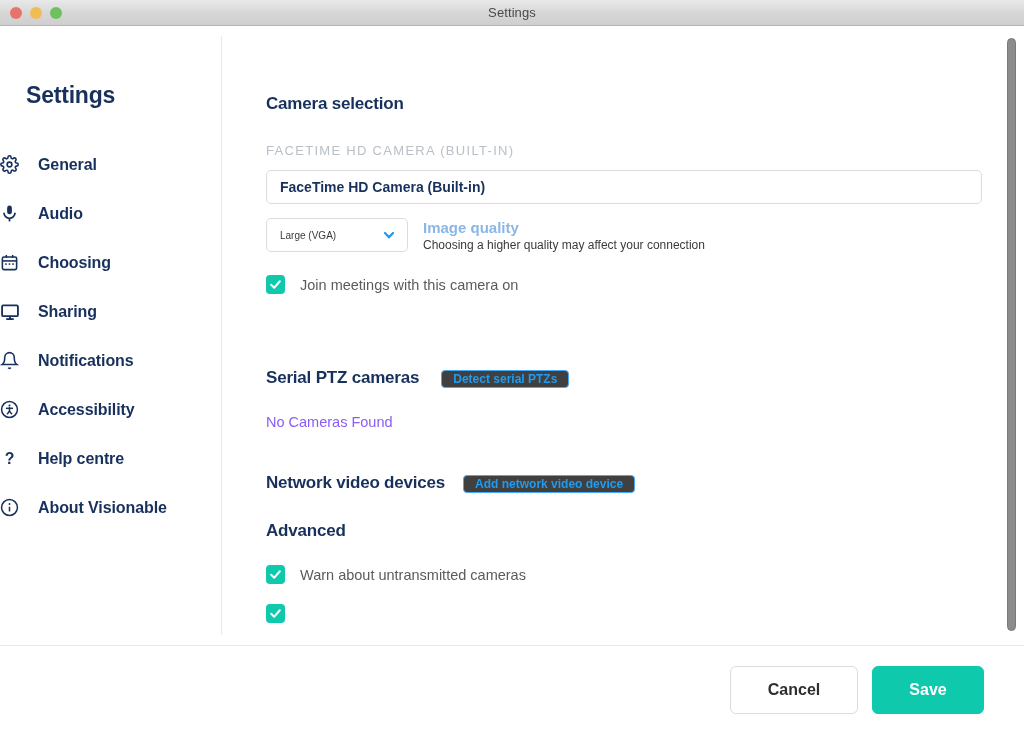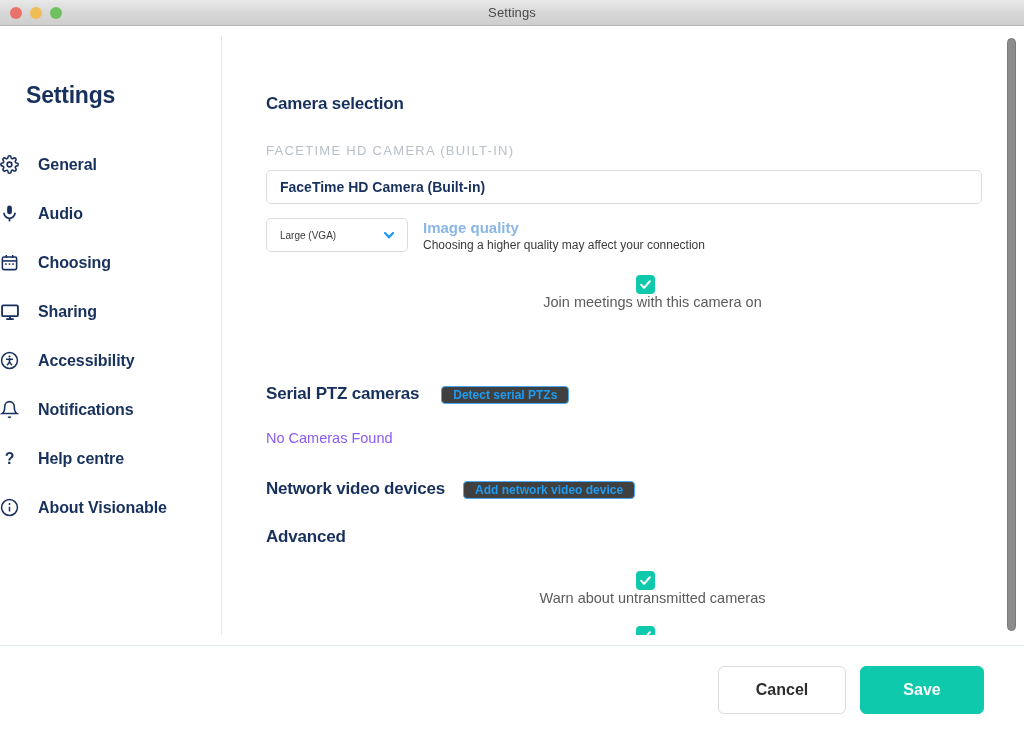--- a/index.html
+++ b/index.html
@@ -186,21 +186,20 @@
     line-height: 16px;
     margin-top: 1px;
     text-align: right;
   }
 
   
   .check-row {
     display: flex;
     align-items: center;
     cursor: pointer;
-    flex-direction: column;
   }
   .checkbox {
     width: 19px; height: 19px;
     flex: 0 0 19px;
     background: #0fc9ac;
     border-radius: 4px;
     display: flex;
     align-items: center;
     justify-content: center;
   }
@@ -230,21 +229,21 @@
     cursor: pointer;
     font-family: "Liberation Sans", sans-serif;
   }
   .ptz-block { margin-top: 74px; }
   .gap-btn { margin-left: 22px; }
   .muted-text {
     font-size: 14.5px;
     color: #8b5cf6;
     margin-top: 26px;
   }
-  .net-block { margin-top: 33px; }
+  .net-block { margin-top: 43px; }
   .net-block .gap-btn { margin-left: 18px; }
 
   .adv-block { margin-top: 28px; }
   .adv-check-1 { margin-top: 24px; }
   .adv-check-2 { margin-top: 20px; }
 
   
   .scrollbar {
     position: absolute;
     top: 2px;
@@ -284,21 +283,21 @@
     cursor: pointer;
     font-family: "Liberation Sans", sans-serif;
   }
   .btn-cancel {
     width: 128px;
     background: #fff;
     border: 1px solid #dcdcdc;
     color: #2e2e2e;
   }
   .btn-save {
-    width: 124px;
+    width: 112px;
     background: #0fc9ac;
     border: 1px solid #0fc9ac;
     color: #ffffff;
   }
 </style>
 </head>
 <body>
 
 <div class="window">
 
@@ -361,44 +360,44 @@
               <rect x="2.5" y="4" width="19" height="13" rx="1.5"></rect>
               <line x1="12" y1="17" x2="12" y2="20.5"></line>
               <line x1="7.5" y1="20.5" x2="16.5" y2="20.5"></line>
             </svg>
           </span>
           <span class="nav-label">Sharing</span>
         </div>
 
         <div class="nav-item">
           <span class="nav-icon">
+            <svg width="19" height="19" viewBox="0 0 24 24" fill="none" stroke="currentColor" stroke-width="2">
+              <path d="M18 8a6 6 0 1 0-12 0c0 7-3 9-3 9h18s-3-2-3-9"></path>
+              <path d="M13.7 21a2 2 0 0 1-3.4 0"></path>
+            </svg>
+          </span>
+          <span class="nav-label">Notifications</span>
+        </div>
+
+        <div class="nav-item">
+          <span class="nav-icon">
             <svg width="19" height="19" viewBox="0 0 24 24" fill="none" stroke="currentColor" stroke-width="1.9">
               <circle cx="12" cy="12" r="10"></circle>
               <circle cx="12" cy="7" r="1.3" fill="currentColor" stroke="none"></circle>
               <line x1="12" y1="9" x2="12" y2="15"></line>
               <line x1="7.5" y1="10.5" x2="16.5" y2="10.5"></line>
               <line x1="12" y1="14" x2="9" y2="18"></line>
               <line x1="12" y1="14" x2="15" y2="18"></line>
             </svg>
           </span>
           <span class="nav-label">Accessibility</span>
         </div>
 
         <div class="nav-item">
           <span class="nav-icon">
-            <svg width="19" height="19" viewBox="0 0 24 24" fill="none" stroke="currentColor" stroke-width="2">
-              <path d="M18 8a6 6 0 1 0-12 0c0 7-3 9-3 9h18s-3-2-3-9"></path>
-              <path d="M13.7 21a2 2 0 0 1-3.4 0"></path>
-            </svg>
-          </span>
-          <span class="nav-label">Notifications</span>
-        </div>
-
-        <div class="nav-item">
-          <span class="nav-icon">
             <svg width="19" height="19" viewBox="0 0 24 24">
               <text x="12" y="19" text-anchor="middle" font-size="20" font-weight="bold" font-family="Liberation Sans, sans-serif" fill="currentColor">?</text>
             </svg>
           </span>
           <span class="nav-label">Help centre</span>
         </div>
 
         <div class="nav-item">
           <span class="nav-icon">
             <svg width="19" height="19" viewBox="0 0 24 24" fill="none" stroke="currentColor" stroke-width="1.9">

